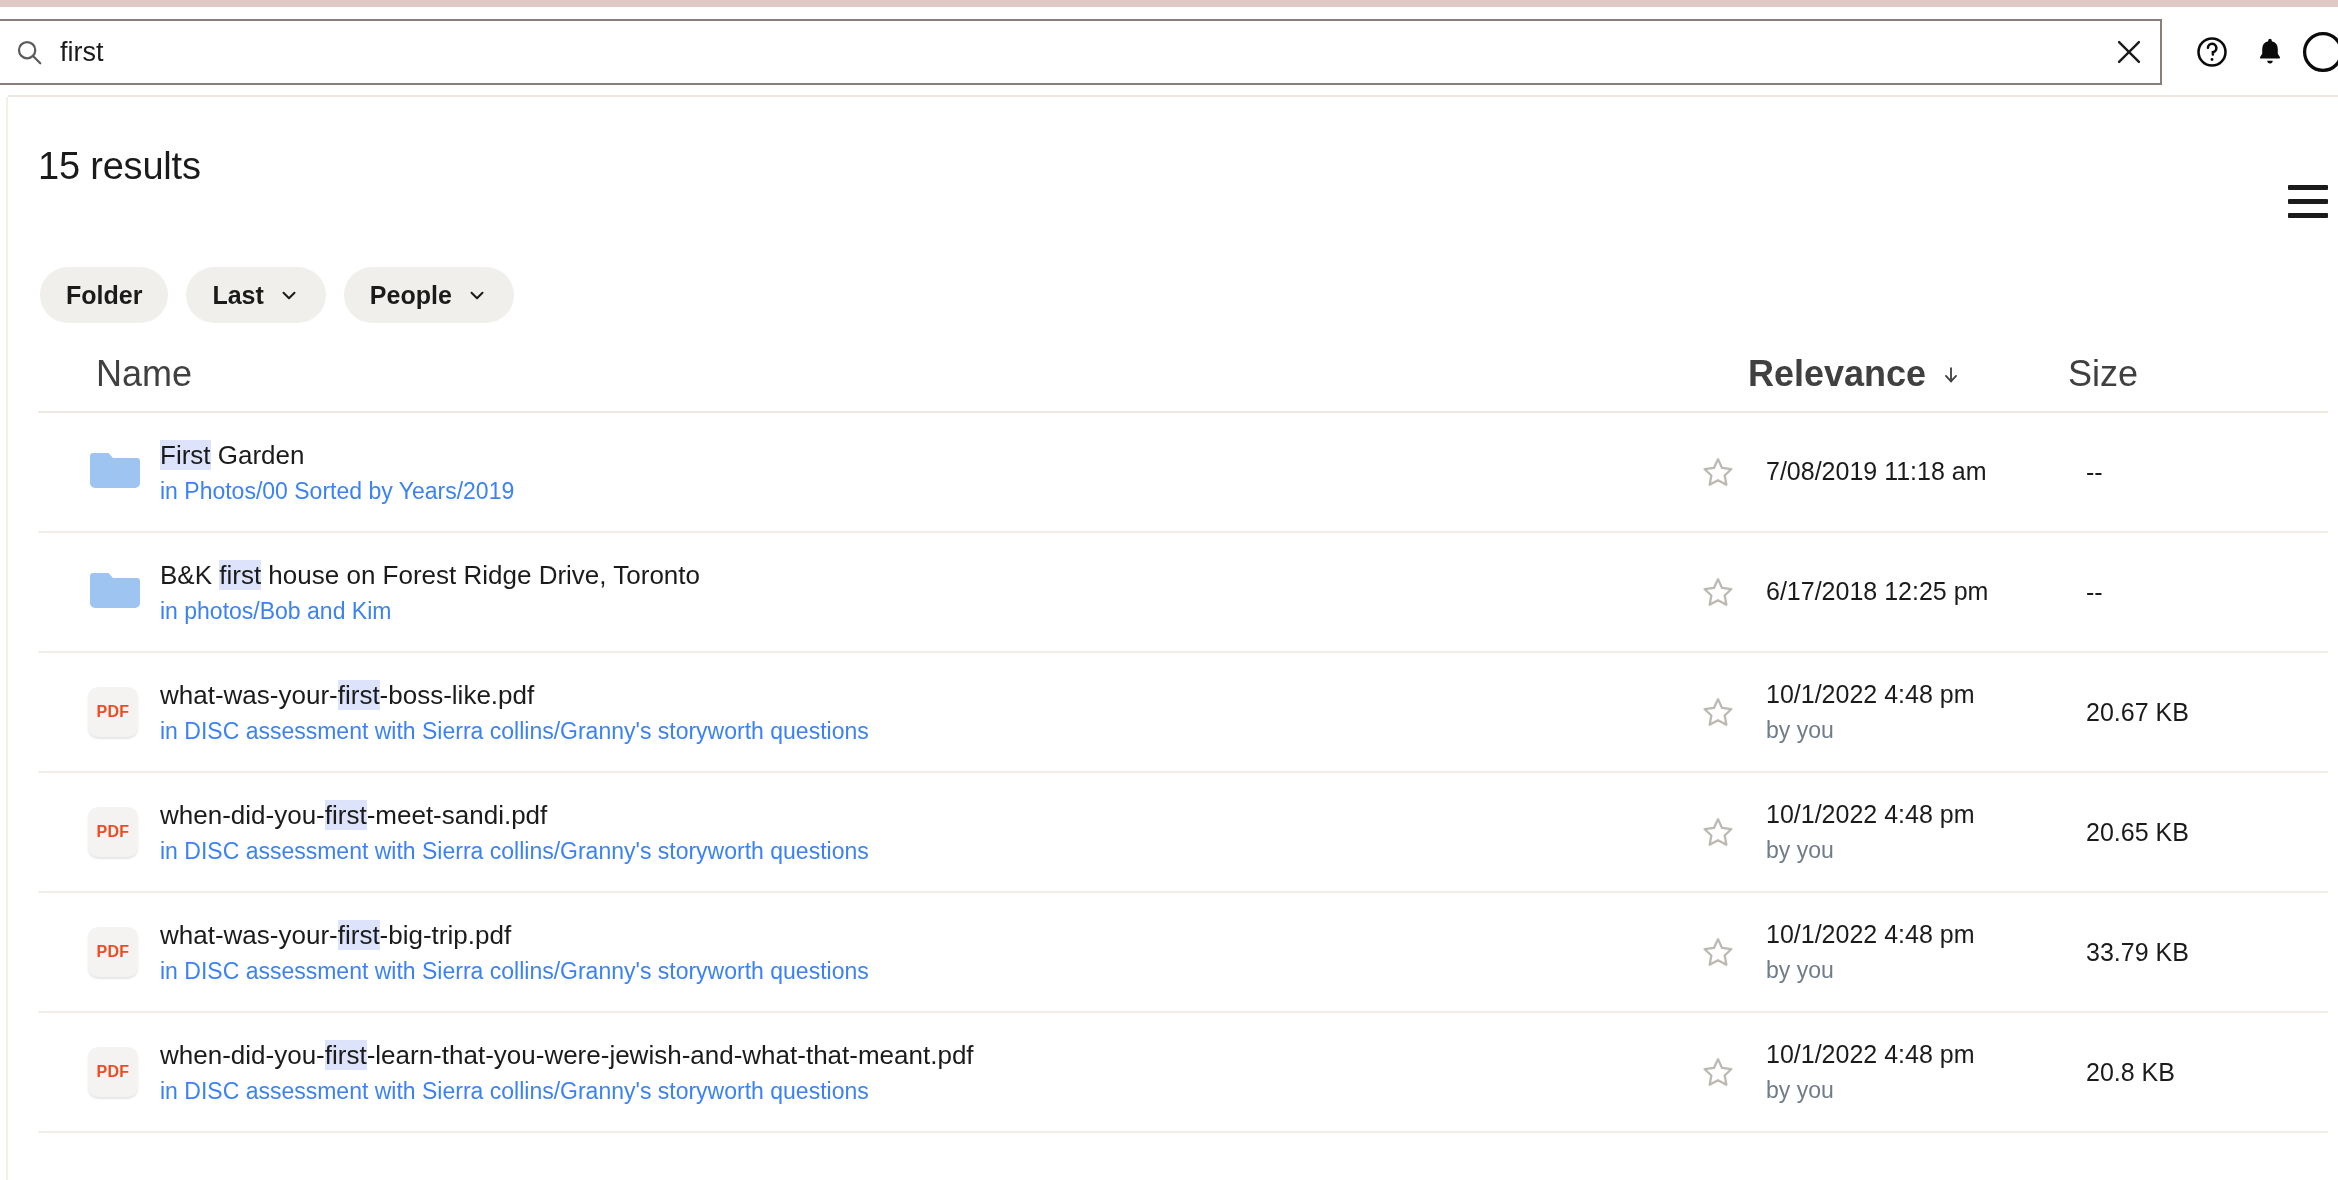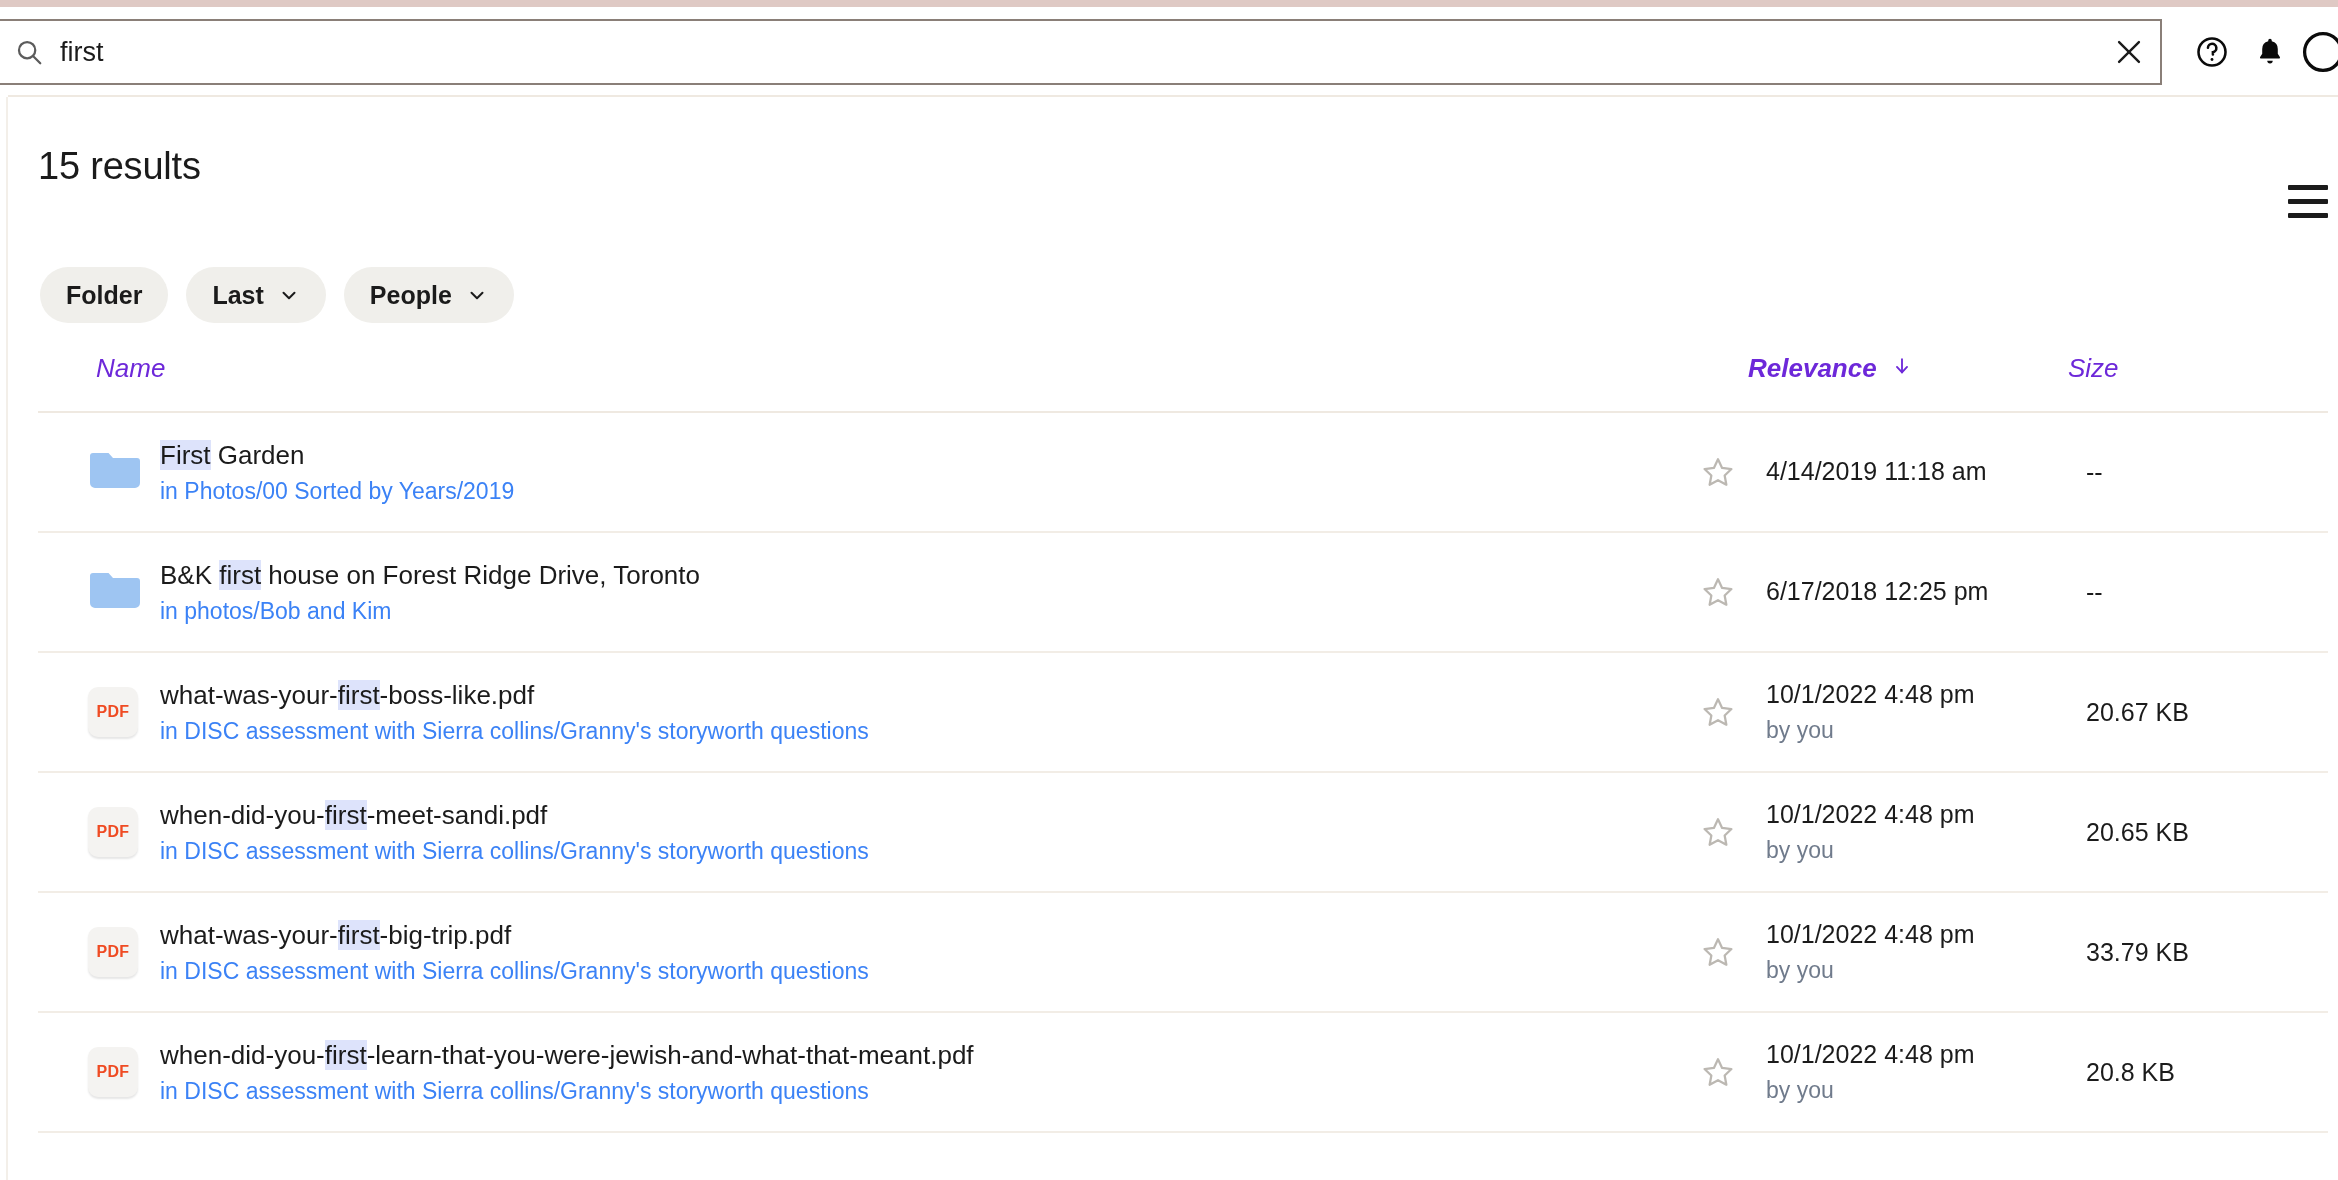--- a/index.html
+++ b/index.html
@@ -180,24 +180,23 @@
     height: 66px;
     padding-top: 6px;
     border-bottom: 2px solid #efe9e1;
   }
   .col-name  { width: 1710px; padding-left: 58px; }
   .col-star  { width: 0px; }
   .col-rel   { width: 320px; }
   .col-size  { width: 260px; }
 
   .th {
-    font-size: 26px;
-    color: #6d28d9;
-    white-space: nowrap;
-    font-style: italic;
+    font-size: 36px;
+    color: #404040;
+    white-space: nowrap;
   }
   .th.sorted { font-weight: bold; display: flex; align-items: center; gap: 14px; }
 
   .row {
     display: flex;
     align-items: center;
     height: 120px;
     border-bottom: 2px solid #f2ede6;
     cursor: pointer;
   }
@@ -395,21 +394,21 @@
           <span class="name-line"><span></span><span class="hl">First</span><span> Garden</span></span>
           <div class="path-line">in Photos/00 Sorted by Years/2019</div>
         </span>
       </div>
       <div class="row-star">
         <svg width="34" height="34" viewBox="0 0 24 24" fill="none" stroke="currentColor" stroke-width="1.6" stroke-linejoin="round">
             <polygon points="12 3 14.9 9.1 21.5 9.9 16.7 14.5 17.9 21 12 17.8 6.1 21 7.3 14.5 2.5 9.9 9.1 9.1"></polygon>
           </svg>
       </div>
       <div class="row-rel">
-        <div class="rel-date">4/14/2019 11:18 am</div>
+        <div class="rel-date">7/08/2019 11:18 am</div>
       </div>
       <div class="row-size">--</div>
     </div>
 
     <div class="row">
       <div class="row-name">
         <span class="thumb">
           <svg width="54" height="44" viewBox="0 0 54 44" fill="#9ec5f2">
             <path d="M2 6a3 3 0 0 1 3-3h15.5l4.5 5H49a3 3 0 0 1 3 3v22a5 5 0 0 1-5 5H7a5 5 0 0 1-5-5z"></path>
           </svg>

